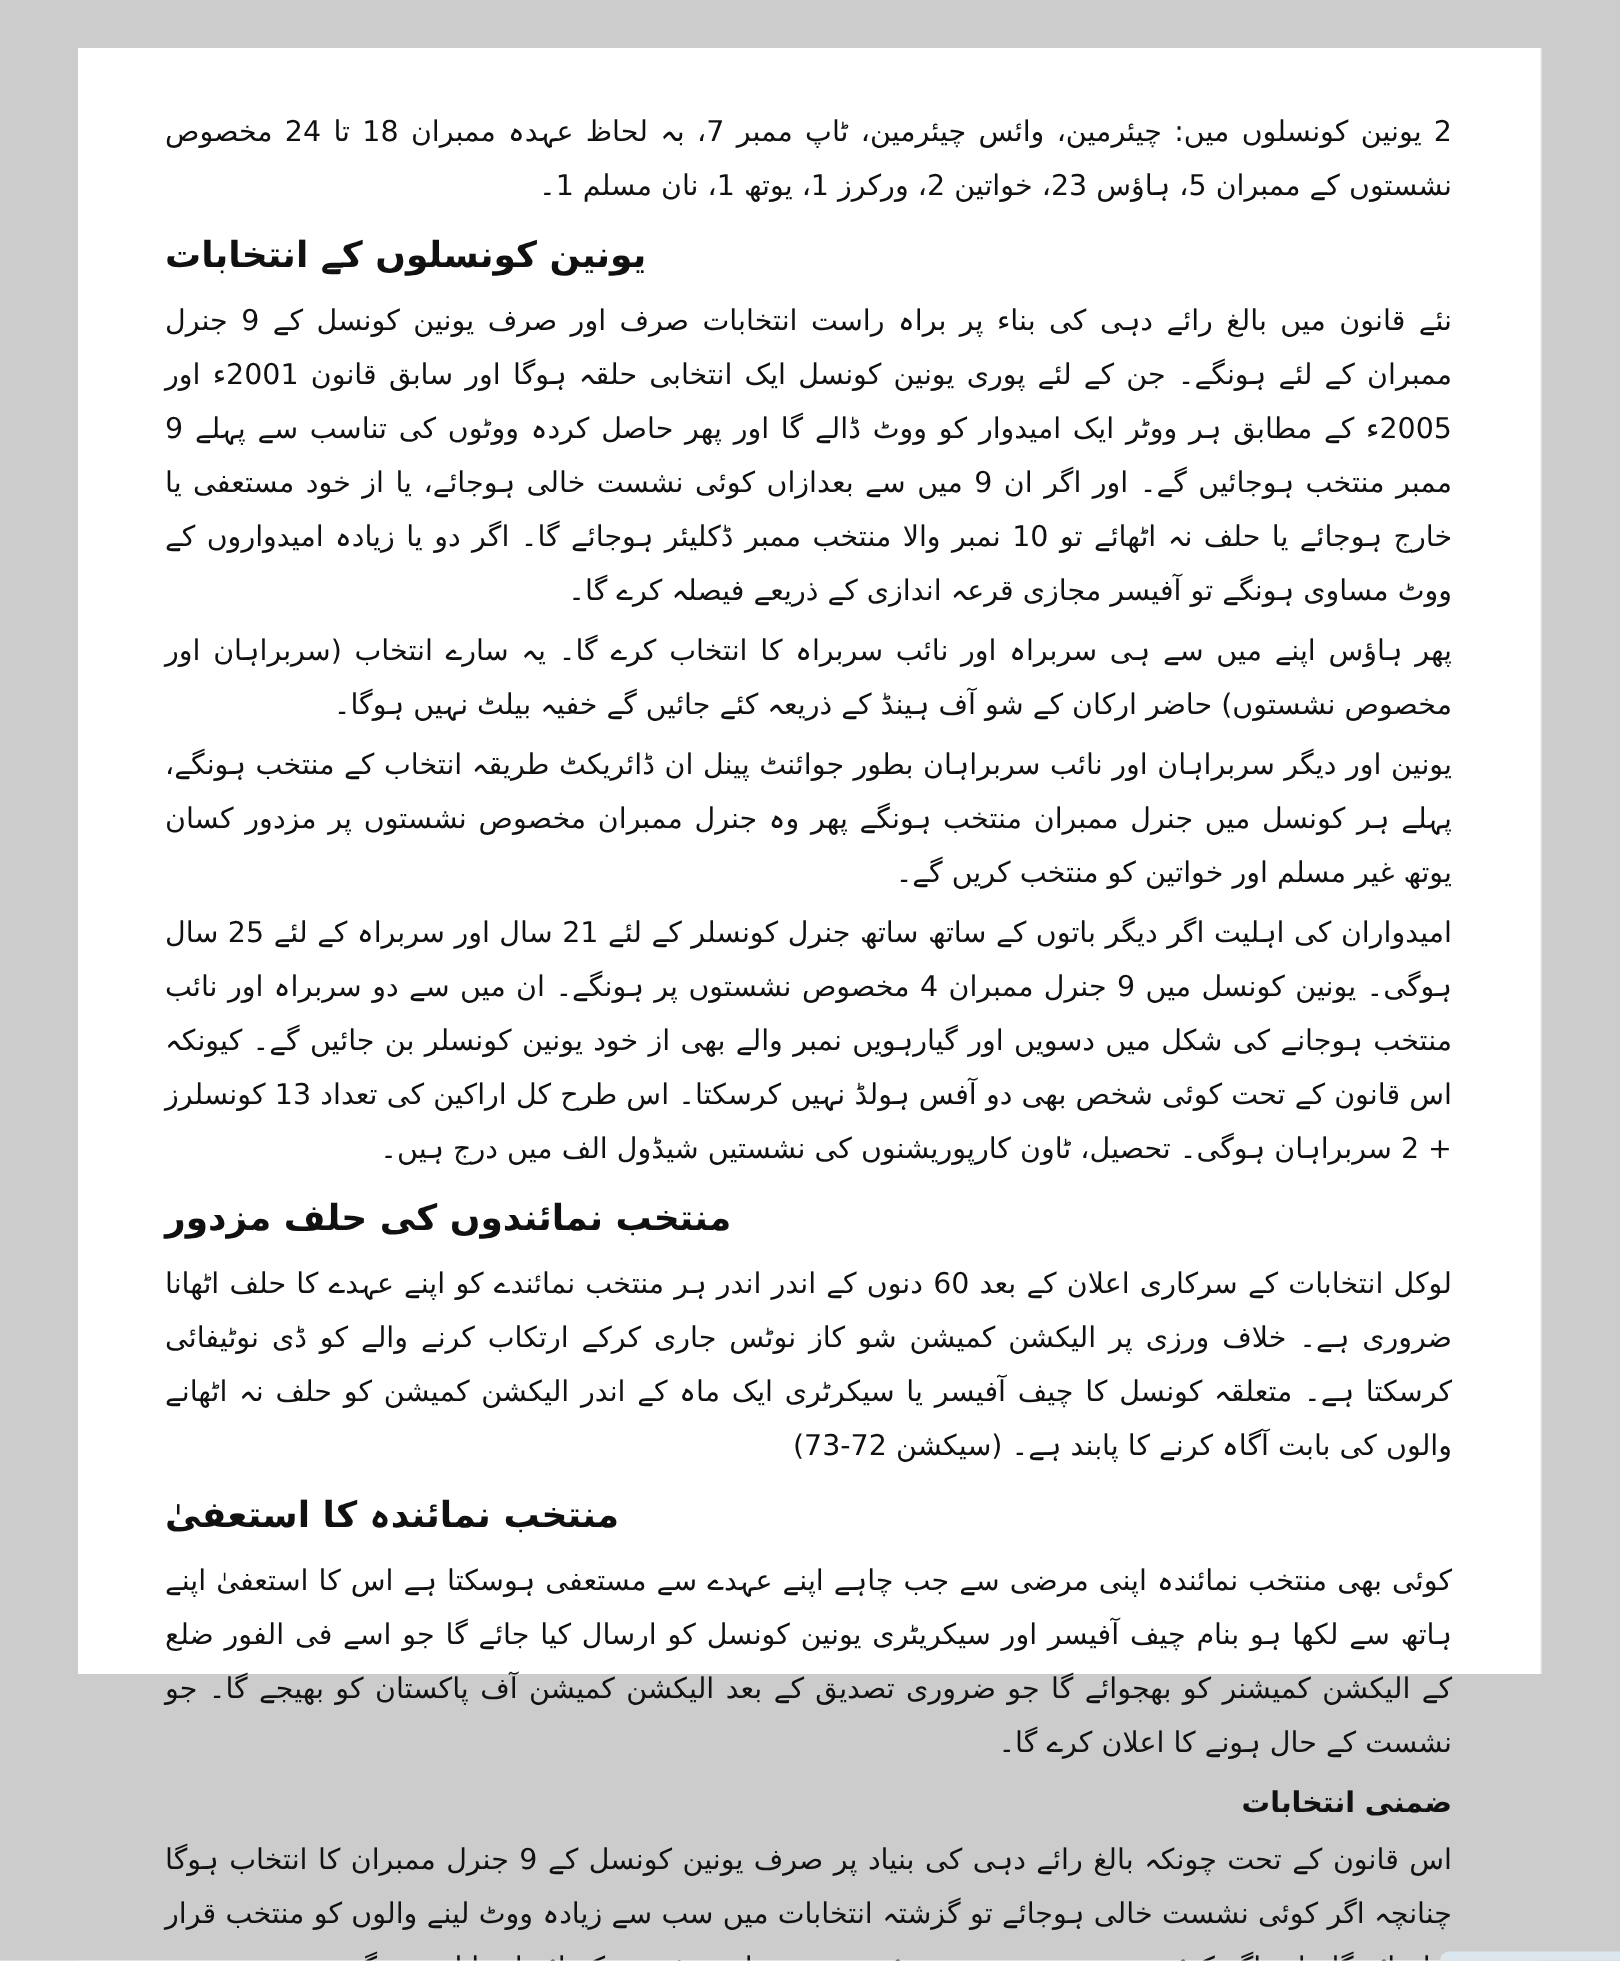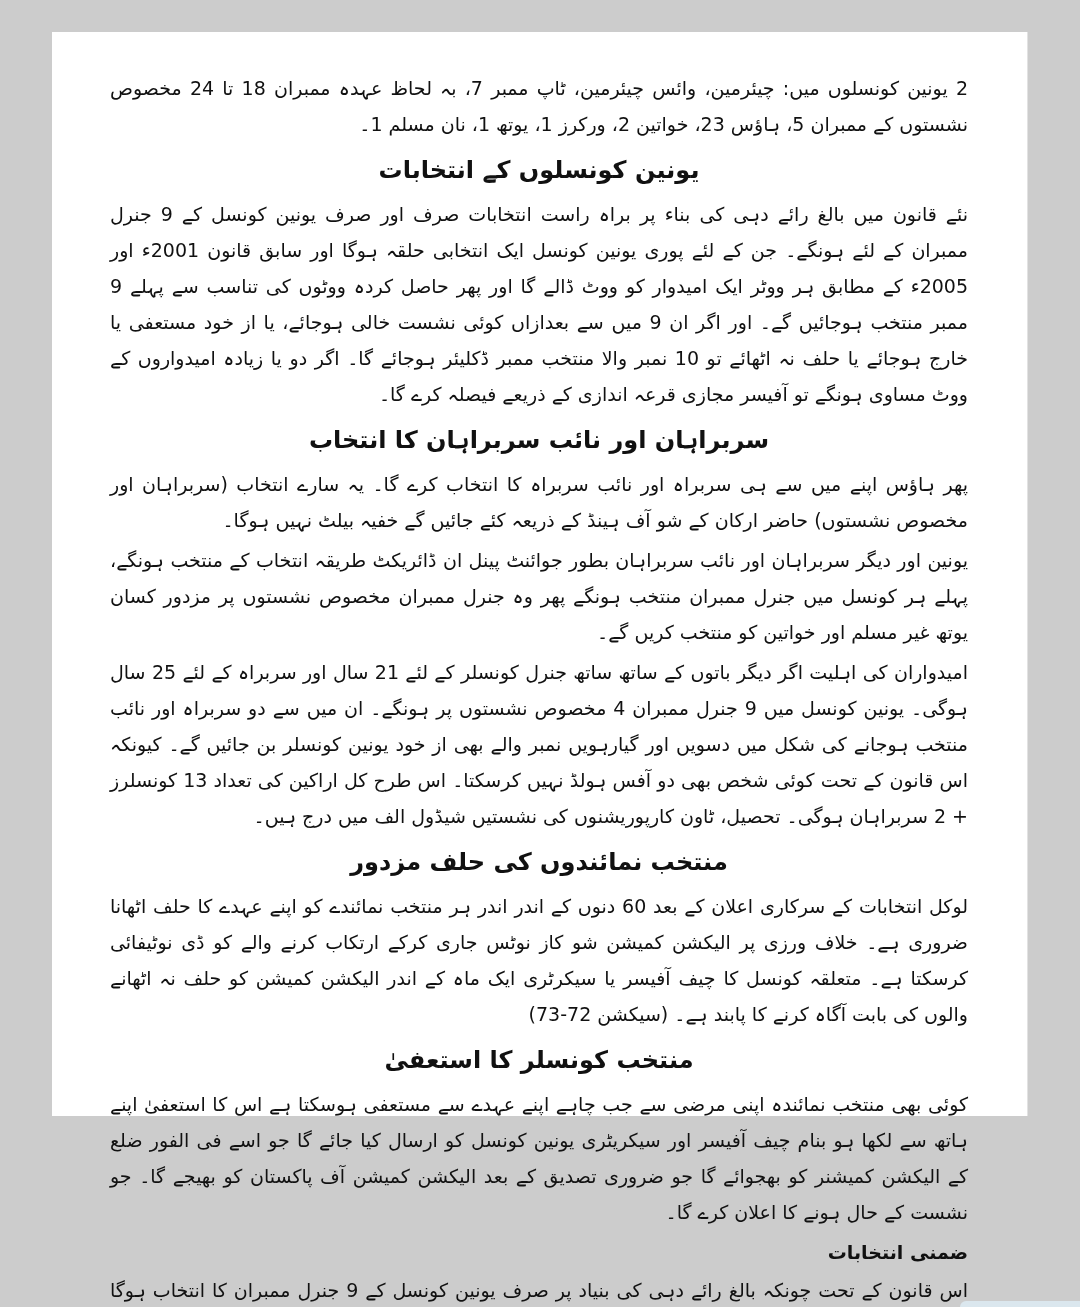--- a/index.html
+++ b/index.html
@@ -20,21 +20,21 @@
     }
     .content {
       position: absolute; left: 58px; top: 38px; width: 858px;
       direction: rtl; text-align: justify;
       color: #111111;
       font-size: 19px;
       line-height: 36px;
     }
     .content p { margin: 0 0 4px 0; text-align-last: right; }
     .content h2 {
-      margin: 8px 0 6px 0; text-align: center;
+      margin: 8px 0 6px 0; text-align: left;
       font-size: 24px; font-weight: bold; line-height: 40px;
     }
     .content h3 {
       margin: 2px 0 2px 0; 
       font-size: 19px; font-weight: bold; line-height: 36px;
     }
     .bottom-bar {
       position: absolute; right: 0; bottom: 0; width: 120px; height: 6px;
       background: #dbe7ee; border-top-left-radius: 6px;
     }
@@ -45,29 +45,28 @@
 <div class="gutter-left"></div>
 <div class="gutter-right"></div>
 
 <div class="page">
   <div class="content">
     <p>2 یونین کونسلوں میں: چیئرمین، وائس چیئرمین، ٹاپ ممبر 7، بہ لحاظ عہدہ ممبران 18 تا 24 مخصوص نشستوں کے ممبران 5، ہاؤس 23، خواتین 2، ورکرز 1، یوتھ 1، نان مسلم 1۔</p>
 
     <h2>یونین کونسلوں کے انتخابات</h2>
     <p>نئے قانون میں بالغ رائے دہی کی بناء پر براہ راست انتخابات صرف اور صرف یونین کونسل کے 9 جنرل ممبران کے لئے ہونگے۔ جن کے لئے پوری یونین کونسل ایک انتخابی حلقہ ہوگا اور سابق قانون 2001ء اور 2005ء کے مطابق ہر ووٹر ایک امیدوار کو ووٹ ڈالے گا اور پھر حاصل کردہ ووٹوں کی تناسب سے پہلے 9 ممبر منتخب ہوجائیں گے۔ اور اگر ان 9 میں سے بعدازاں کوئی نشست خالی ہوجائے، یا از خود مستعفی یا خارج ہوجائے یا حلف نہ اٹھائے تو 10 نمبر والا منتخب ممبر ڈکلیئر ہوجائے گا۔ اگر دو یا زیادہ امیدواروں کے ووٹ مساوی ہونگے تو آفیسر مجازی قرعہ اندازی کے ذریعے فیصلہ کرے گا۔</p>
 
-    <h2>سربراہان اور نائب سربراہان کا انتخاب</h2>
     <p>پھر ہاؤس اپنے میں سے ہی سربراہ اور نائب سربراہ کا انتخاب کرے گا۔ یہ سارے انتخاب (سربراہان اور مخصوص نشستوں) حاضر ارکان کے شو آف ہینڈ کے ذریعہ کئے جائیں گے خفیہ بیلٹ نہیں ہوگا۔</p>
     <p>یونین اور دیگر سربراہان اور نائب سربراہان بطور جوائنٹ پینل ان ڈائریکٹ طریقہ انتخاب کے منتخب ہونگے، پہلے ہر کونسل میں جنرل ممبران منتخب ہونگے پھر وہ جنرل ممبران مخصوص نشستوں پر مزدور کسان یوتھ غیر مسلم اور خواتین کو منتخب کریں گے۔</p>
     <p>امیدواران کی اہلیت اگر دیگر باتوں کے ساتھ ساتھ جنرل کونسلر کے لئے 21 سال اور سربراہ کے لئے 25 سال ہوگی۔ یونین کونسل میں 9 جنرل ممبران 4 مخصوص نشستوں پر ہونگے۔ ان میں سے دو سربراہ اور نائب منتخب ہوجانے کی شکل میں دسویں اور گیارہویں نمبر والے بھی از خود یونین کونسلر بن جائیں گے۔ کیونکہ اس قانون کے تحت کوئی شخص بھی دو آفس ہولڈ نہیں کرسکتا۔ اس طرح کل اراکین کی تعداد 13 کونسلرز + 2 سربراہان ہوگی۔ تحصیل، ٹاون کارپوریشنوں کی نشستیں شیڈول الف میں درج ہیں۔</p>
 
     <h2>منتخب نمائندوں کی حلف مزدور</h2>
     <p>لوکل انتخابات کے سرکاری اعلان کے بعد 60 دنوں کے اندر اندر ہر منتخب نمائندے کو اپنے عہدے کا حلف اٹھانا ضروری ہے۔ خلاف ورزی پر الیکشن کمیشن شو کاز نوٹس جاری کرکے ارتکاب کرنے والے کو ڈی نوٹیفائی کرسکتا ہے۔ متعلقہ کونسل کا چیف آفیسر یا سیکرٹری ایک ماہ کے اندر الیکشن کمیشن کو حلف نہ اٹھانے والوں کی بابت آگاہ کرنے کا پابند ہے۔ (سیکشن 72-73)</p>
 
-    <h2>منتخب کونسلر کا استعفیٰ</h2>
+    <h2>منتخب نمائندہ کا استعفیٰ</h2>
     <p>کوئی بھی منتخب نمائندہ اپنی مرضی سے جب چاہے اپنے عہدے سے مستعفی ہوسکتا ہے اس کا استعفیٰ اپنے ہاتھ سے لکھا ہو بنام چیف آفیسر اور سیکریٹری یونین کونسل کو ارسال کیا جائے گا جو اسے فی الفور ضلع کے الیکشن کمیشنر کو بھجوائے گا جو ضروری تصدیق کے بعد الیکشن کمیشن آف پاکستان کو بھیجے گا۔ جو نشست کے حال ہونے کا اعلان کرے گا۔</p>
 
     <h3>ضمنی انتخابات</h3>
     <p>اس قانون کے تحت چونکہ بالغ رائے دہی کی بنیاد پر صرف یونین کونسل کے 9 جنرل ممبران کا انتخاب ہوگا چنانچہ اگر کوئی نشست خالی ہوجائے تو گزشتہ انتخابات میں سب سے زیادہ ووٹ لینے والوں کو منتخب قرار دیا جائے گا۔ اور اگر کوئی موجود نہ ہو تو پھر نئے سرے سے اس نشست کے لئے انتخابات ہونگے۔</p>
   </div>
 </div>
 
 <div class="bottom-bar"></div>
 
 </body></html>

